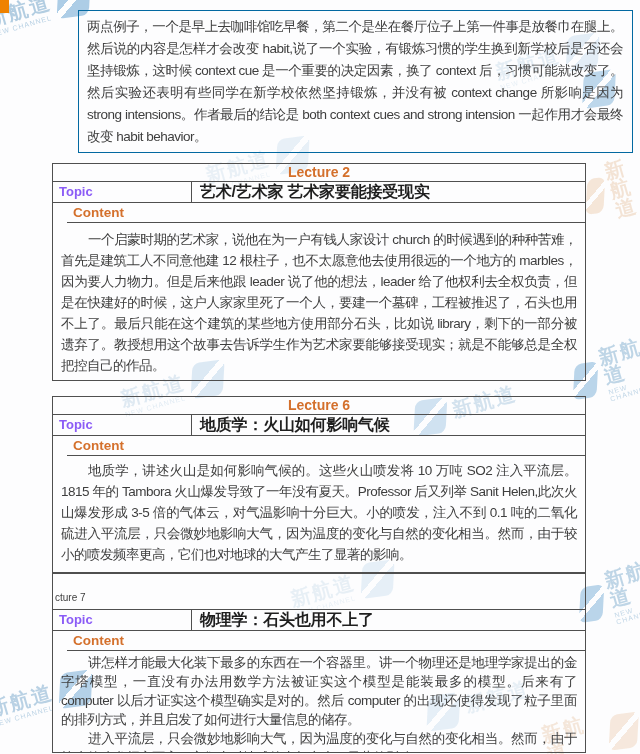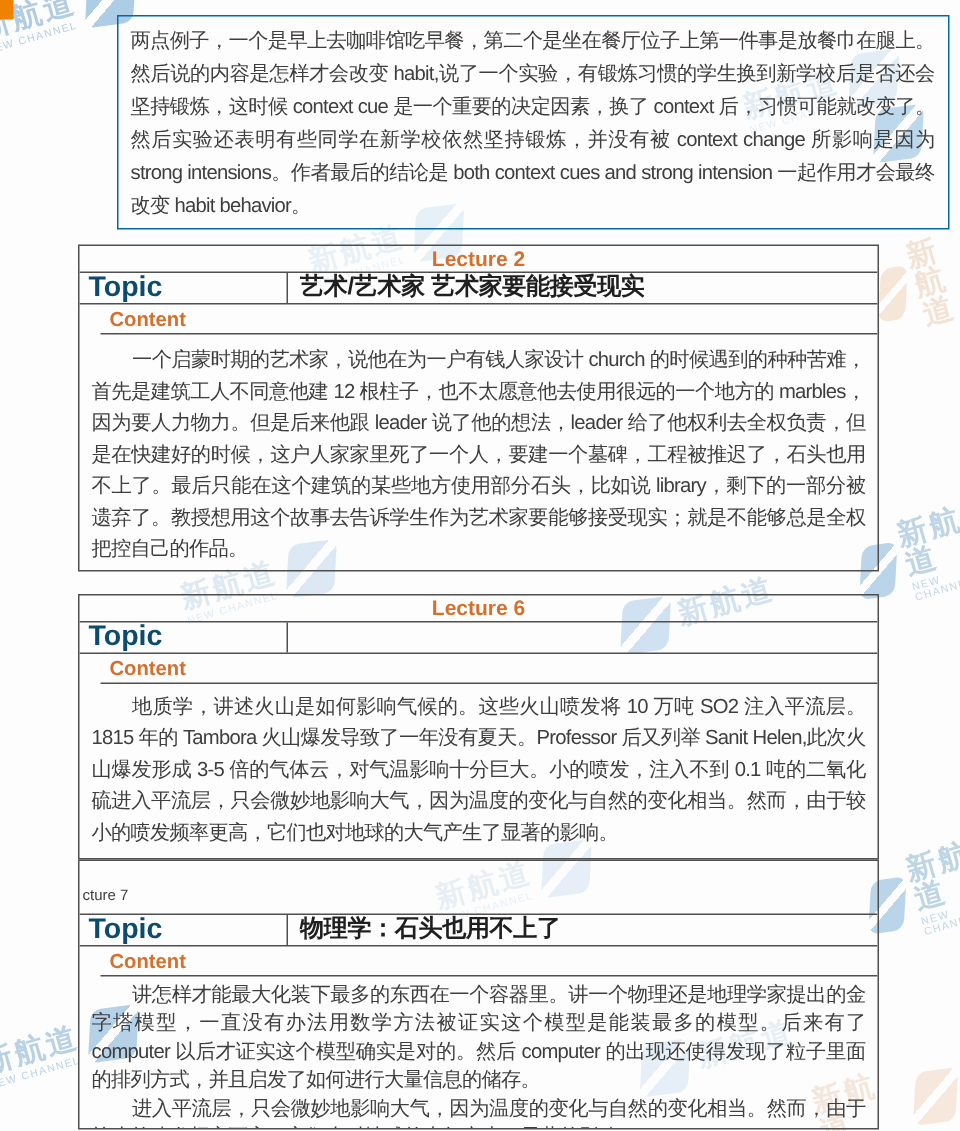--- a/index.html
+++ b/index.html
@@ -27,22 +27,22 @@
   .intro-box p{margin:0;font-size:13.5px;letter-spacing:-0.5px;line-height:22px;
       text-align:justify;color:#3e3e3e;}
   
   .ltable{position:absolute;left:52px;width:534px;border:1px solid #4f4f4f;
       box-sizing:border-box;overflow:hidden;background:transparent;}
   .lt-hdr{text-align:center;color:#d4702c;font-weight:bold;font-size:14px;
       line-height:15px;padding:1px 0;border-bottom:1px solid #4f4f4f;}
   .lt-frag{font-size:10px;line-height:15px;padding:16px 2px 4px 2px;color:#3e3e3e;
       border-bottom:1px solid #4f4f4f;}
   .lt-row{display:flex;border-bottom:1px solid #4f4f4f;}
-  .lt-tlabel{width:139px;box-sizing:border-box;padding:2px 6px;color:#0c4a6e;
-      font-weight:bold;font-size:19px;line-height:16px;border-right:1px solid #4f4f4f;}
+  .lt-tlabel{width:139px;box-sizing:border-box;padding:2px 6px;color:#8b5cf6;
+      font-weight:bold;font-size:13px;line-height:16px;border-right:1px solid #4f4f4f;}
   .lt-tvalue{flex:1;padding:2px 8px;font-weight:bold;color:#1f1f1f;
       font-size:16px;line-height:16px;letter-spacing:-0.2px;}
   .lt-clabel{padding:2px 6px;color:#d4702c;font-weight:bold;font-size:13.5px;
       line-height:15px;border-bottom:1px solid #4f4f4f;margin-left:14px;}
   .lt-body{padding:6px 8px 4px;font-size:13.5px;letter-spacing:-0.5px;line-height:21px;
       color:#3e3e3e;text-align:justify;}
   .lt-body p{margin:0;text-indent:2em;}
   .ltable.l5{top:163px;height:218px;}
   .ltable.l6{top:396px;height:177px;}
   .ltable.l7{top:573px;height:180px;}
@@ -154,20 +154,21 @@
     <div class="lt-clabel">Content</div>
     <div class="lt-body">
       <p>一个启蒙时期的艺术家，说他在为一户有钱人家设计 church 的时候遇到的种种苦难，首先是建筑工人不同意他建 12 根柱子，也不太愿意他去使用很远的一个地方的 marbles，因为要人力物力。但是后来他跟 leader 说了他的想法，leader 给了他权利去全权负责，但是在快建好的时候，这户人家家里死了一个人，要建一个墓碑，工程被推迟了，石头也用不上了。最后只能在这个建筑的某些地方使用部分石头，比如说 library，剩下的一部分被遗弃了。教授想用这个故事去告诉学生作为艺术家要能够接受现实；就是不能够总是全权把控自己的作品。</p>
     </div>
   </div>
 
   <div class="ltable l6">
     <div class="lt-hdr">Lecture 6</div>
     <div class="lt-row">
       <div class="lt-tlabel">Topic</div>
+      <div class="lt-tvalue">地质学：火山如何影响气候</div>
     </div>
     <div class="lt-clabel">Content</div>
     <div class="lt-body">
       <p>地质学，讲述火山是如何影响气候的。这些火山喷发将 10 万吨 SO2 注入平流层。1815 年的 Tambora 火山爆发导致了一年没有夏天。Professor 后又列举 Sanit Helen,此次火山爆发形成 3-5 倍的气体云，对气温影响十分巨大。小的喷发，注入不到 0.1 吨的二氧化硫进入平流层，只会微妙地影响大气，因为温度的变化与自然的变化相当。然而，由于较小的喷发频率更高，它们也对地球的大气产生了显著的影响。</p>
     </div>
   </div>
 
   <div class="ltable l7">
     <div class="lt-frag">cture 7</div>
     <div class="lt-row">

